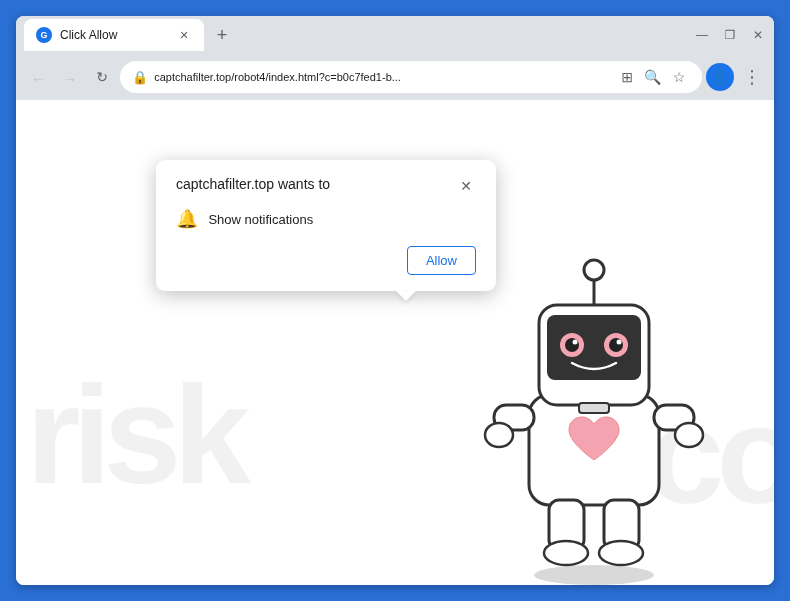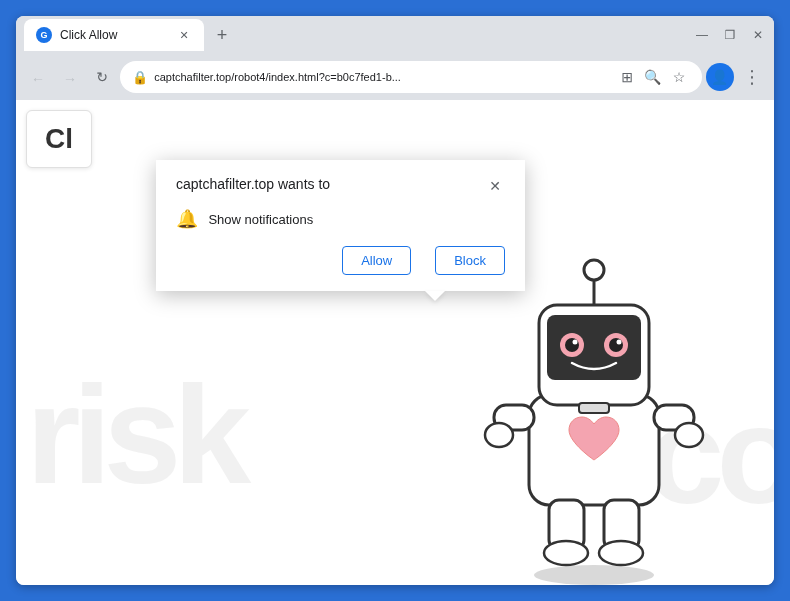--- a/index.html
+++ b/index.html
@@ -236,24 +236,24 @@
       bottom: 0;
       width: 280px;
       height: 380px;
     }
     
     .notification-popup {
       position: absolute;
       top: 60px;
       left: 140px;
       background: white;
-      border-radius: 0;
+      border-radius: 9px;
       box-shadow: 0 4px 20px rgba(0,0,0,0.25);
       padding: 16px 20px;
-      width: 369px;
+      width: 340px;
       z-index: 10;
     }
     .popup-header {
       display: flex;
       justify-content: space-between;
       align-items: flex-start;
       margin-bottom: 12px;
     }
     .popup-title {
       font-size: 14px;
@@ -364,36 +364,32 @@
       <span>👤</span>
     </div>
     <div class="menu-btn">⋮</div>
   </div>
 
   <div class="page-content">
 
     <div class="watermark-left">risk</div>
     <div class="watermark-right">co</div>
 
-    <div class="click-allow-box">
-      <span>Cl</span>
-    </div>
 
     <div class="notification-popup">
       <div class="popup-header">
         <span class="popup-title">captchafilter.top wants to</span>
         <div class="popup-close">✕</div>
       </div>
       <div class="notification-row">
         <span class="bell-icon">🔔</span>
         <span class="notification-label">Show notifications</span>
       </div>
       <div class="popup-buttons">
         <button class="btn-allow">Allow</button>
-        <button class="btn-block">Block</button>
       </div>
       <div class="popup-tail"></div>
     </div>
 
     <div class="robot-container">
       <svg viewBox="0 0 280 380" xmlns="http://www.w3.org/2000/svg" width="280" height="380">
 
         <ellipse cx="140" cy="370" rx="60" ry="10" fill="rgba(0,0,0,0.15)"></ellipse>
 
         <rect x="75" y="190" width="130" height="110" rx="20" fill="white" stroke="#333" stroke-width="3"></rect>

